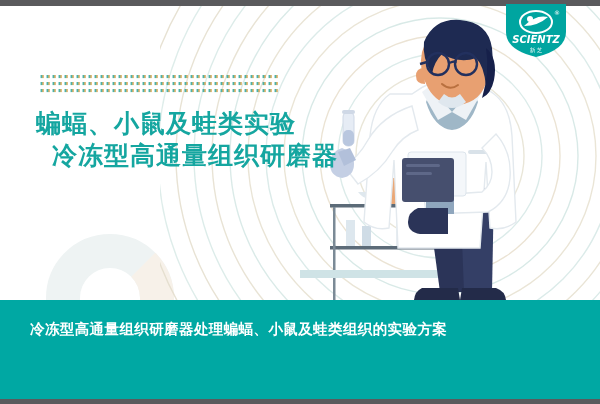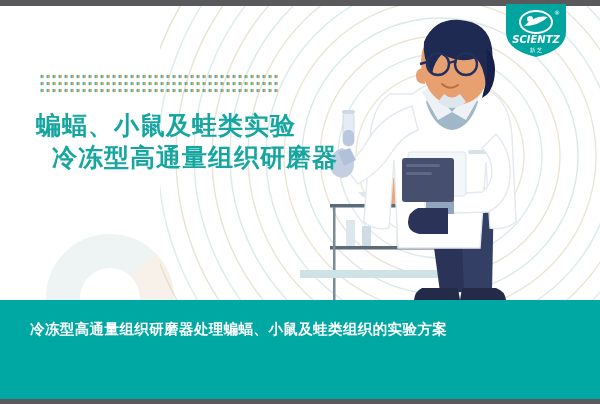--- a/index.html
+++ b/index.html
@@ -22,21 +22,21 @@
 
   
   .arcs{position:absolute;right:-120px;top:-130px;width:560px;height:560px;z-index:2;opacity:.85;}
 
   
   .dots{position:absolute;left:40px;top:68px;width:240px;height:22px;z-index:5;}
 
   
   .headline{position:absolute;left:36px;top:104px;z-index:12;}
   .hl-line{font-weight:bold;letter-spacing:1px;line-height:1.28;white-space:nowrap;
-           font-family:Liberation Serif, serif;}
+           font-family:Liberation Mono, monospace;}
   .hl1{font-size:25px;}
   .hl2{font-size:25px;margin-left:16px;}
 
   
   .illo{position:absolute;left:300px;top:-4px;width:300px;height:310px;z-index:10;}
 
   
   .banner{position:absolute;left:0;top:300px;width:600px;height:99px;z-index:30;display:flex;align-items:flex-start;}
   .banner-text{margin-top:20px;margin-left:30px;color:#ffffff;font-size:14.5px;font-weight:bold;white-space:nowrap;
                letter-spacing:.4px;font-family:"DejaVu Sans","Liberation Sans",sans-serif;}

